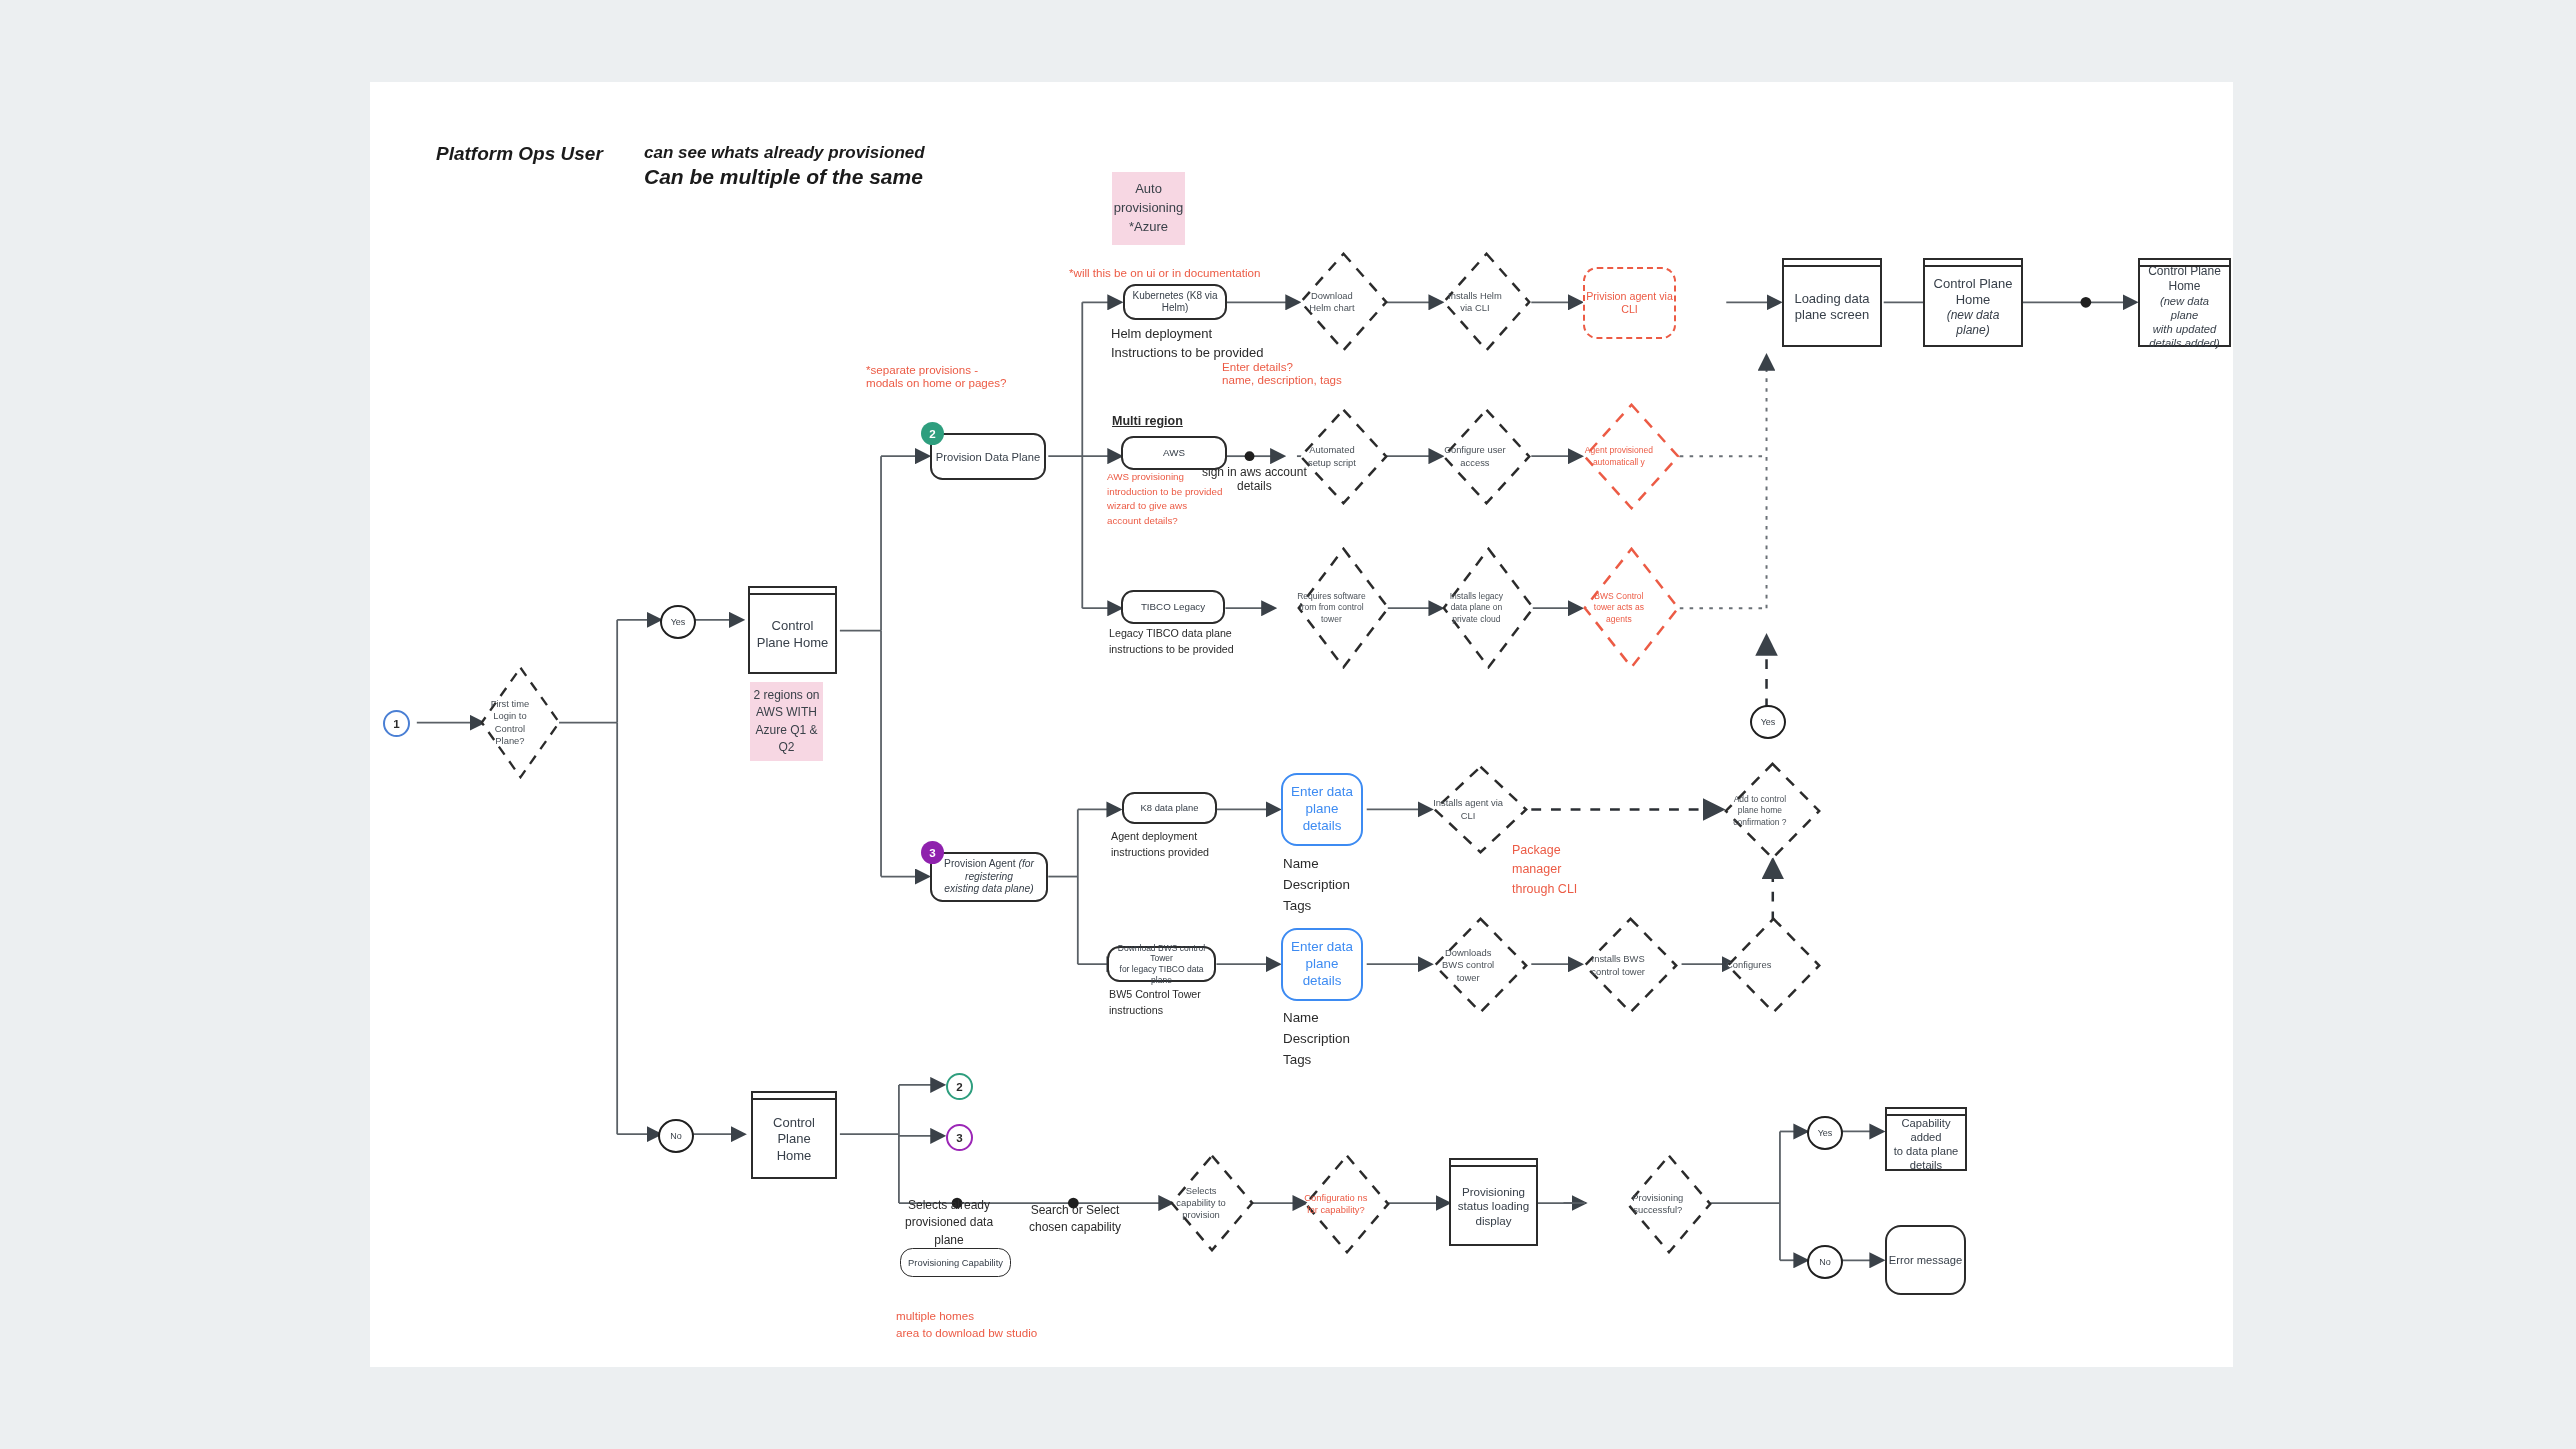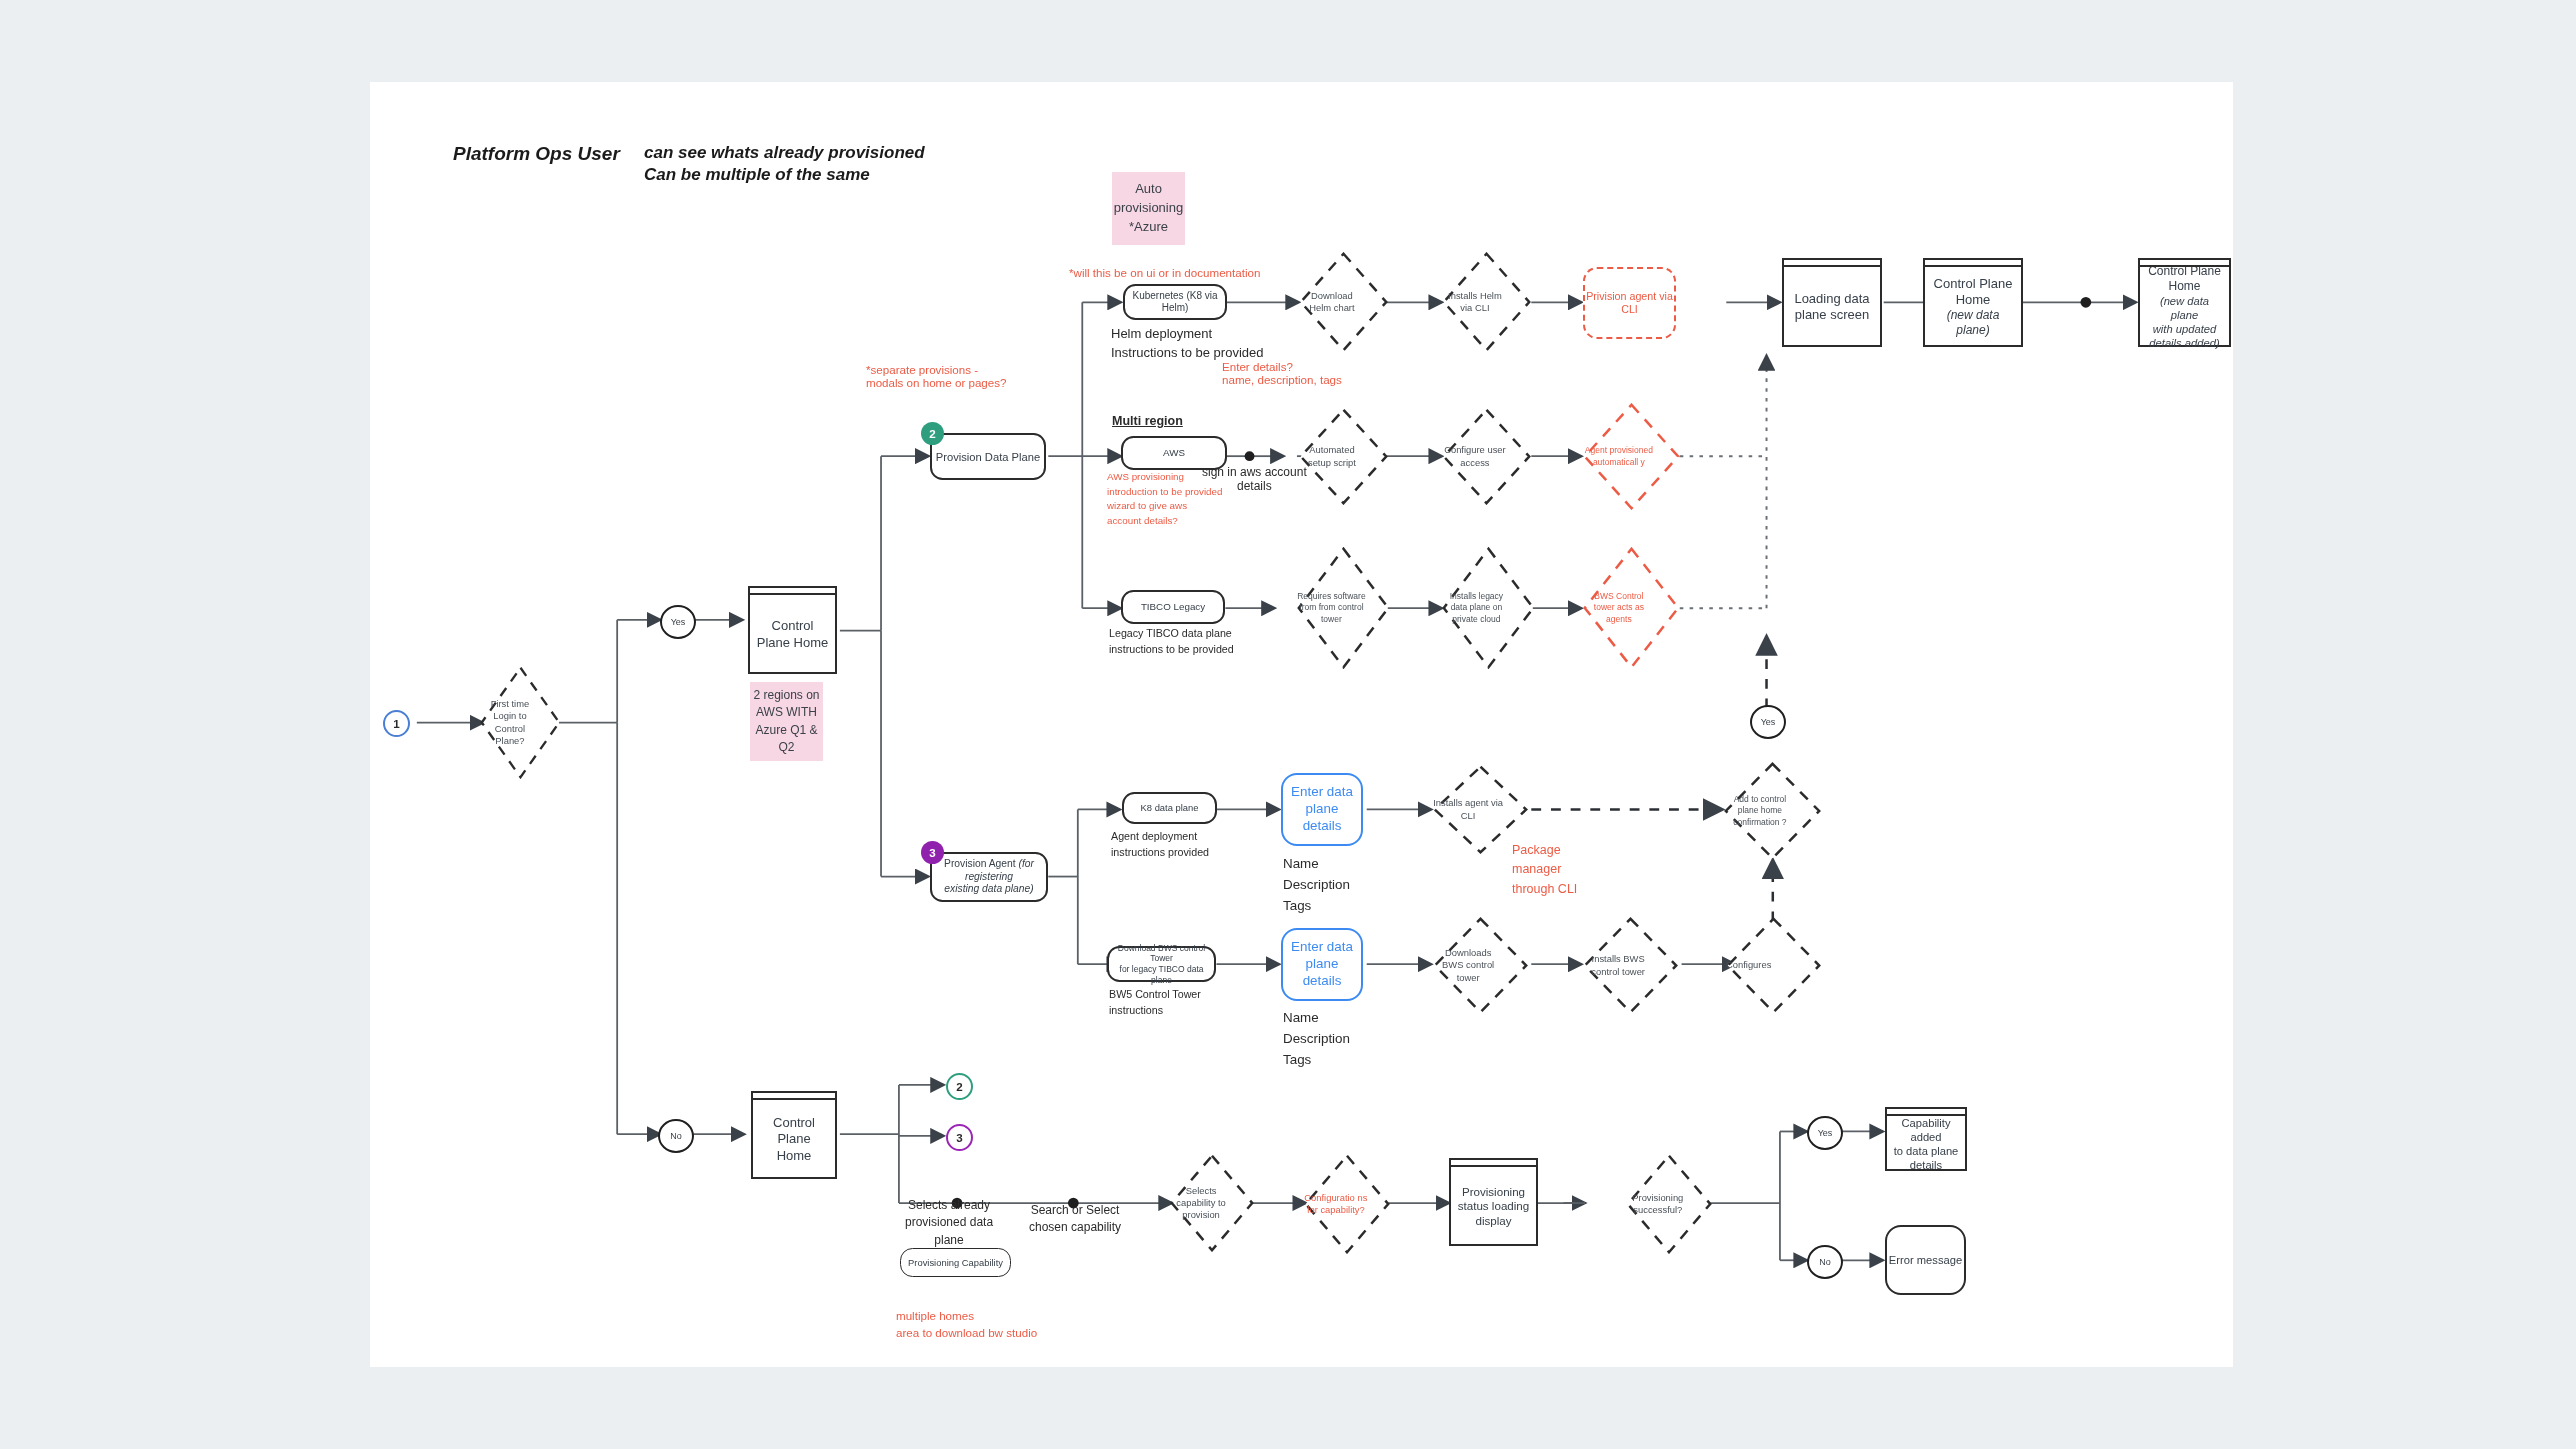--- a/index.html
+++ b/index.html
@@ -244,23 +244,23 @@
     </g>
 
     <g fill="#1f1f1f">
       <circle cx="1397" cy="510" r="5.5"></circle>
       <circle cx="2332" cy="338" r="6"></circle>
       <circle cx="1070" cy="1345" r="6"></circle>
       <circle cx="1200" cy="1345" r="6"></circle>
     </g>
   </svg>
 
-  <div class="txt hdr" style="left:453px; top:143px;">Platform Ops User</div>
+  <div class="txt hdr" style="left:436px; top:143px;">Platform Ops User</div>
   <div class="txt hdr" style="left:644px; top:143px; font-size:17px;">can see whats already provisioned</div>
-  <div class="txt hdr" style="left:644px; top:165px; font-size:17px;">Can be multiple of the same</div>
+  <div class="txt hdr" style="left:644px; top:165px; font-size:21px;">Can be multiple of the same</div>
 
   <div class="sticky" style="left:1112px; top:172px; width:73px; height:73px;">Auto
 provisioning
 *Azure</div>
   <div class="sticky" style="left:750px; top:682px; width:73px; height:79px; font-size:12px;">2 regions
 on AWS
 WITH Azure
 Q1 &amp; Q2</div>
 
   <div class="txt red ital" style="left:1069px; top:266px; font-size:11.6px;">*will this be on ui or in documentation</div>

